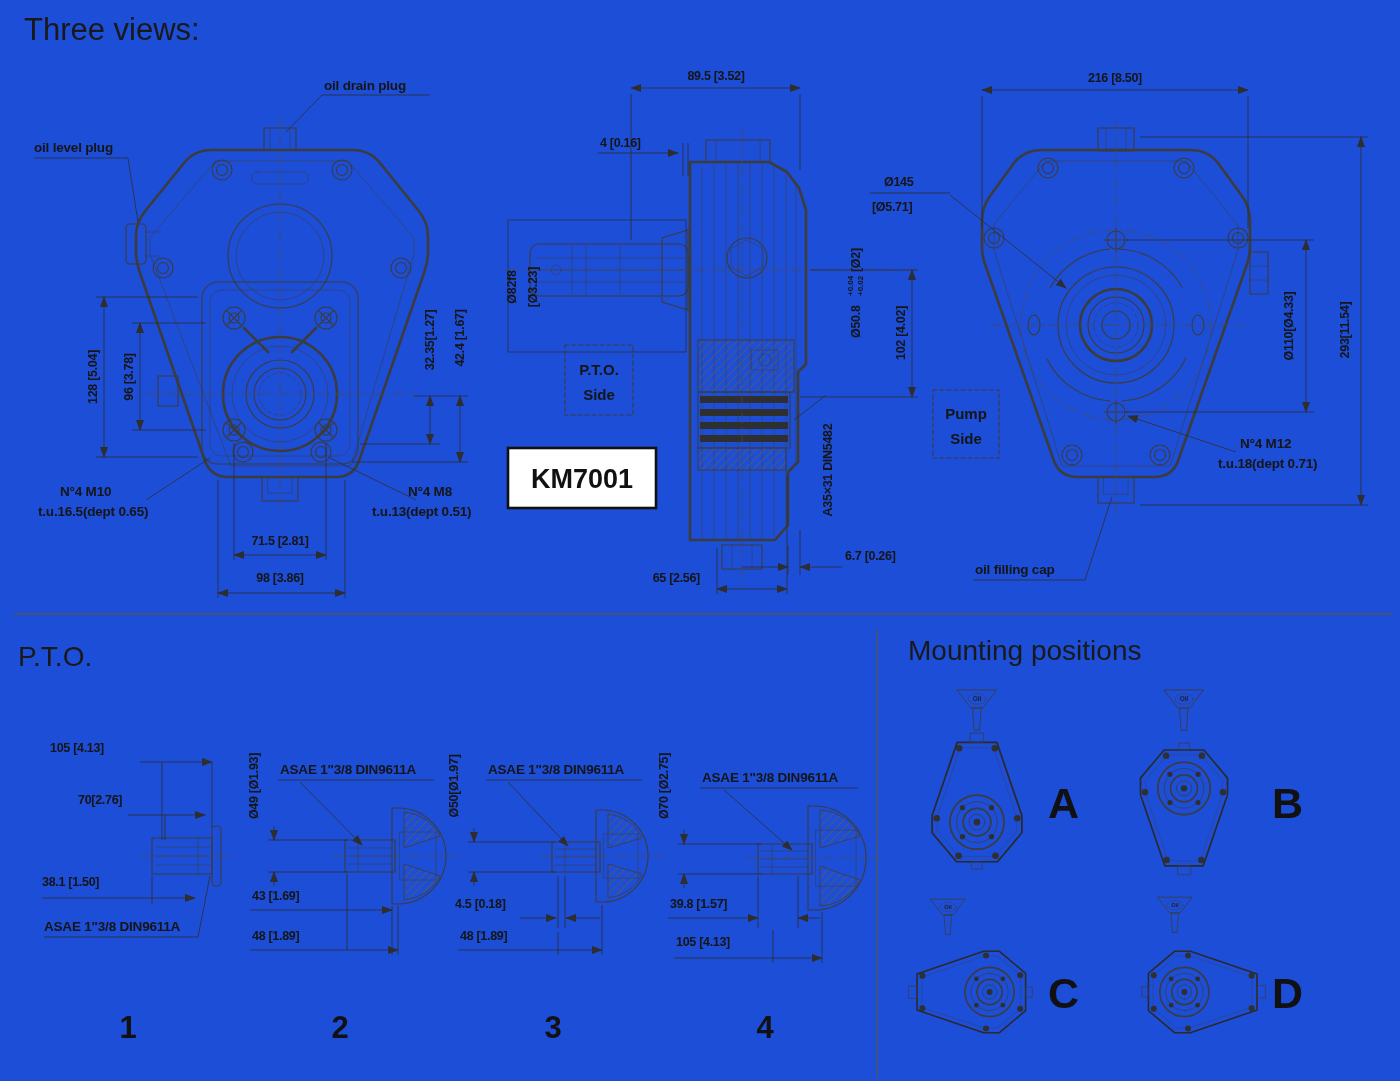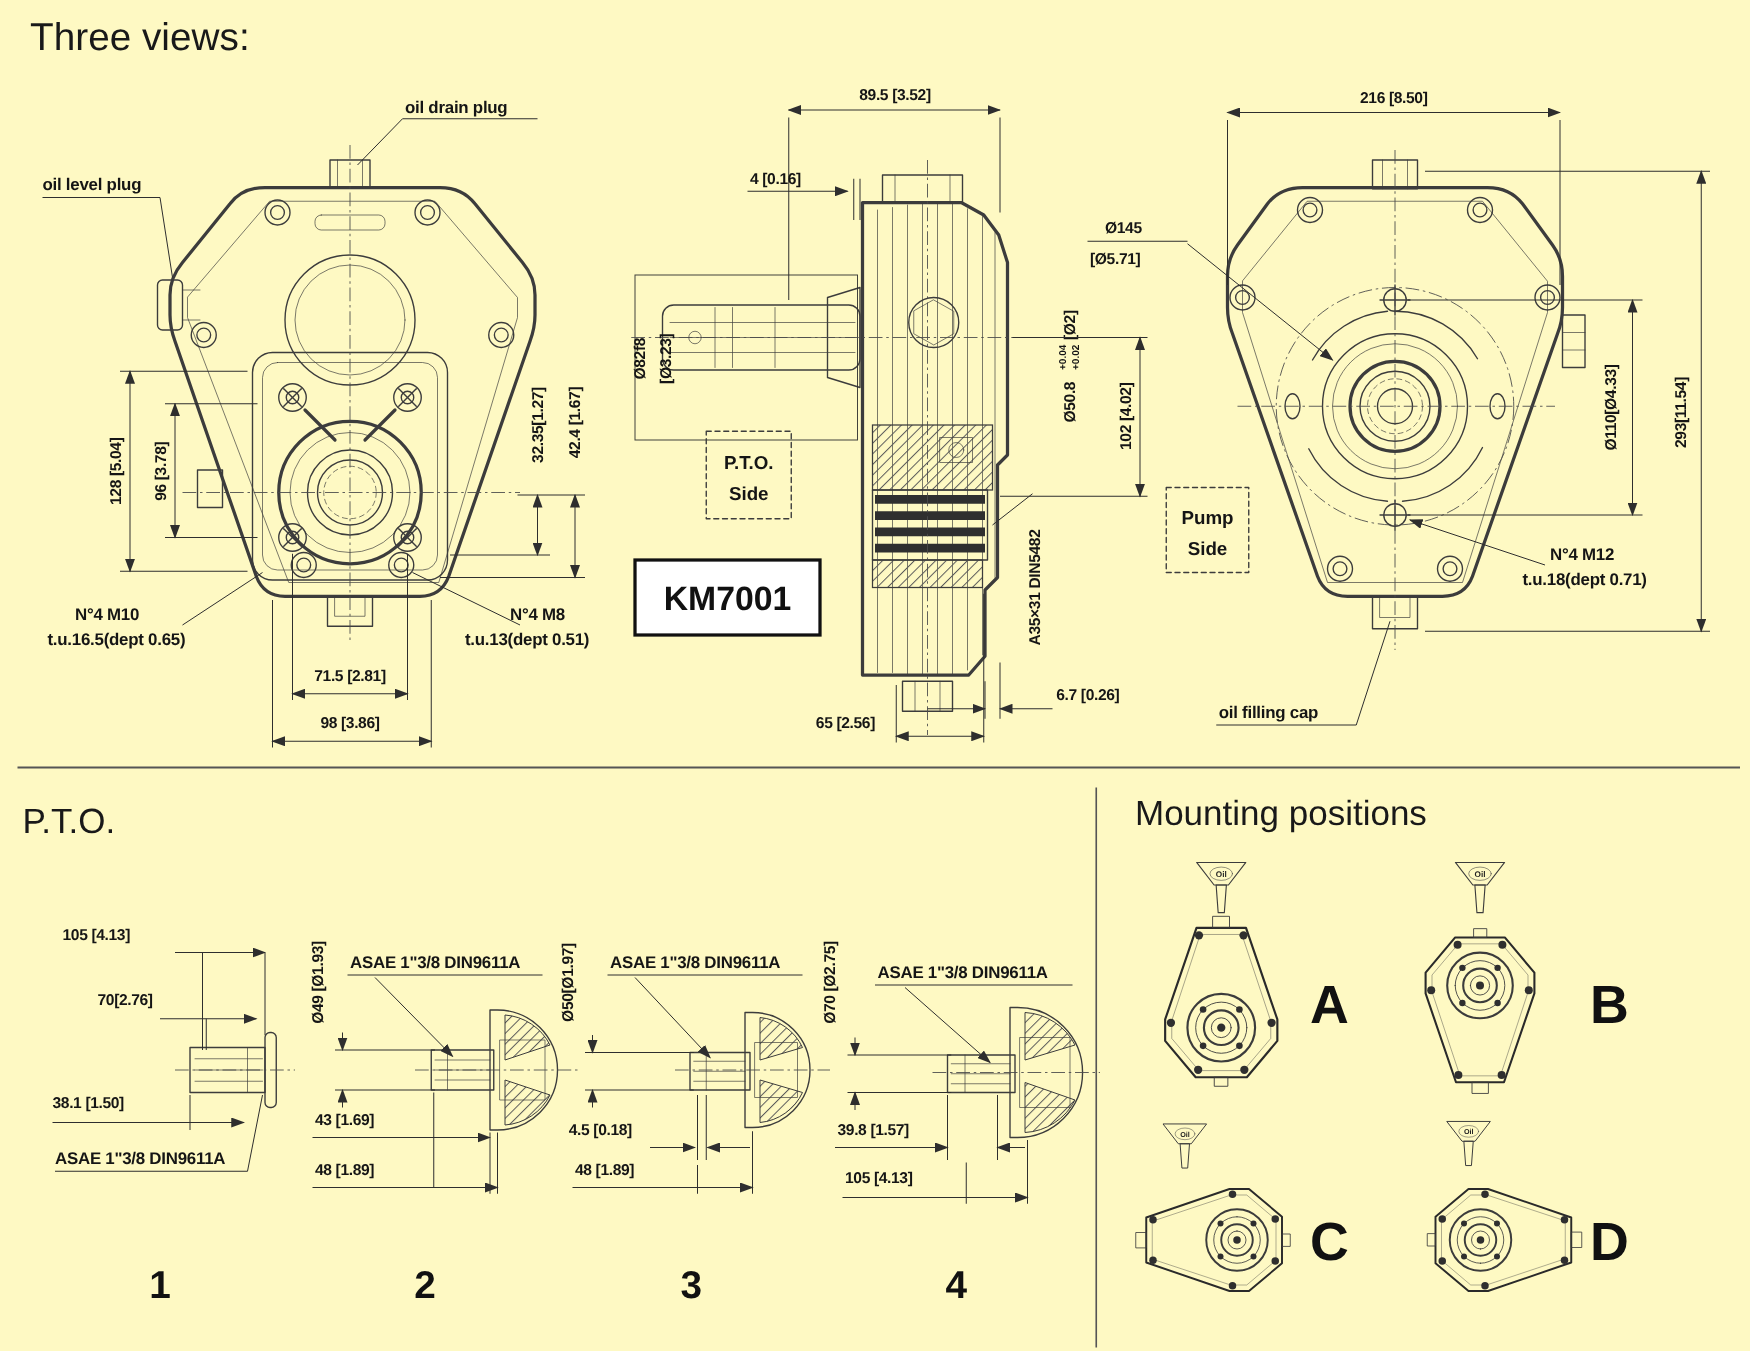--- a/index.html
+++ b/index.html
@@ -1,16 +1,16 @@
 <!DOCTYPE html>
 <html><head>
 <meta charset="utf-8">
 <style>
   html,body{margin:0;padding:0;background:#e9e9e9;}
-  #page{position:relative;width:1400px;height:1081px;background:#fef9c3;overflow:hidden;
+  #page{position:relative;width:1400px;height:1081px;background:#1d4ed8;overflow:hidden;
         font-family:"Liberation Sans",sans-serif;}
   svg{position:absolute;left:0;top:0;}
   .ln{stroke:#3c3c3c;fill:none;stroke-width:1.1;stroke-linejoin:round;stroke-linecap:round;}
   .ln2{stroke-width:2.6;}
   .thin{stroke-width:.6;opacity:.9;}
   .dk{stroke:#2a2a2a;}
   .fillc{fill:#2f2f2f;stroke:none;}
   .cl{stroke:#4a4a4a;fill:none;stroke-width:.7;stroke-dasharray:11 3 2 3;}
   .dim{stroke:#2e2e2e;stroke-width:.8;fill:none;}
   .dimtxt{font:700 12.5px "Liberation Sans",sans-serif;fill:#151515;letter-spacing:-.3px;}

